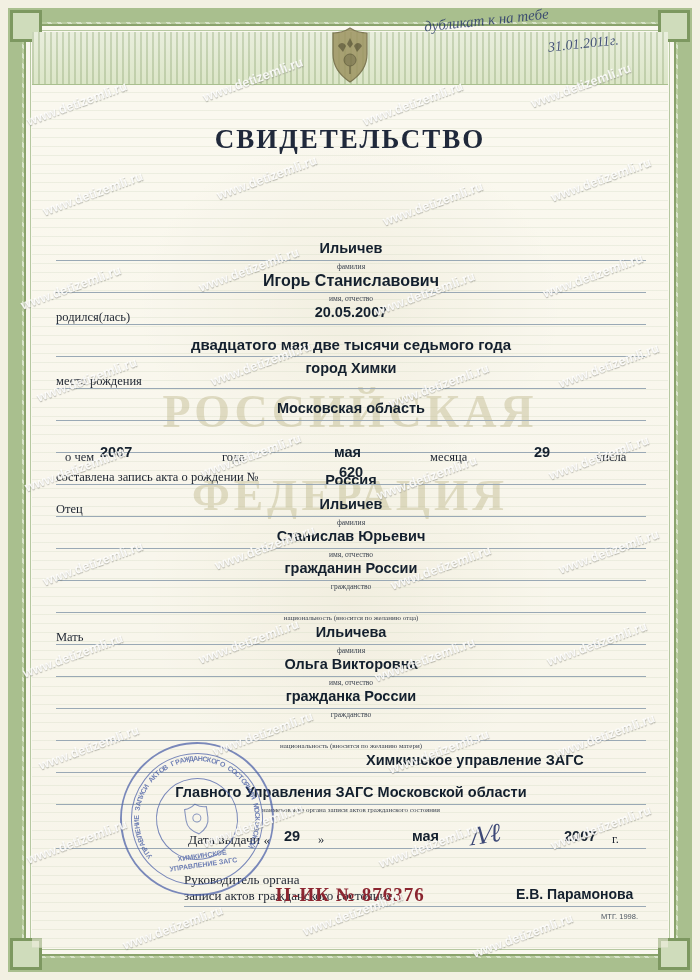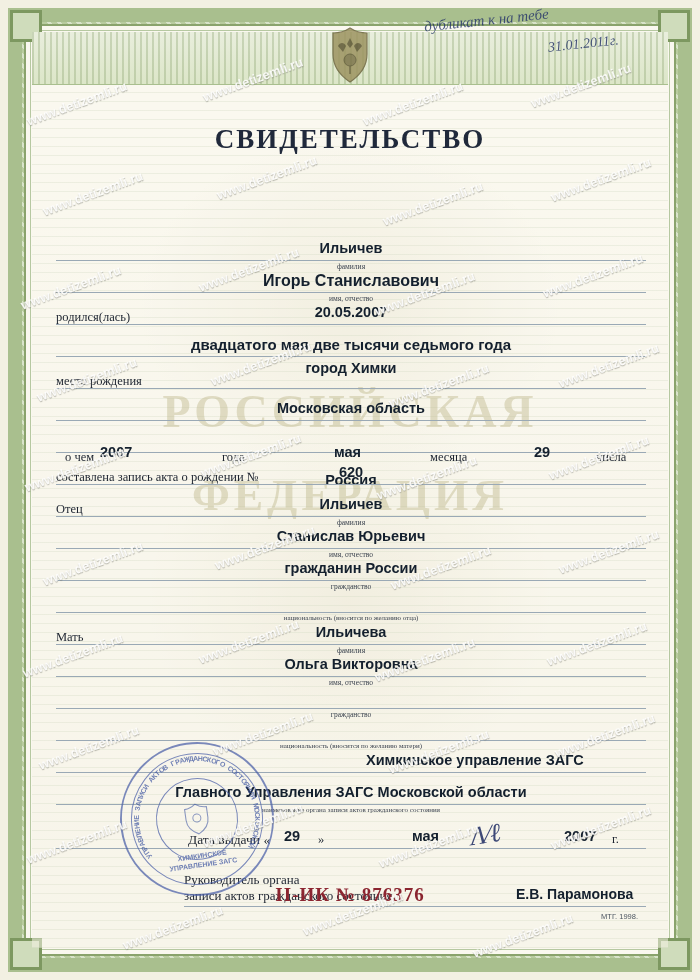--- a/index.html
+++ b/index.html
@@ -378,20 +378,21 @@
     <div class="rule" style="left:0; top:408px; width:590px;"></div>
     <div class="label" style="left:0; top:394px;">Мать</div>
     <div class="value center" style="top:388px;">Ильичева</div>
     <div class="hint" style="top:410px;">фамилия</div>
 
     <div class="rule" style="left:0; top:440px; width:590px;"></div>
     <div class="value center" style="top:420px;">Ольга Викторовна</div>
     <div class="hint" style="top:442px;">имя, отчество</div>
 
     <div class="rule" style="left:0; top:472px; width:590px;"></div>
+    <div class="value center" style="top:452px;">гражданка России</div>
     <div class="hint" style="top:474px;">гражданство</div>
 
     <div class="rule" style="left:0; top:504px; width:590px;"></div>
     <div class="hint small" style="top:506px;">национальность (вносится по желанию матери)</div>
 
     <div class="rule" style="left:0; top:536px; width:590px;"></div>
     <div class="value" style="left:310px; top:516px;">Химкинское управление ЗАГС</div>
 
     <div class="rule" style="left:0; top:568px; width:590px;"></div>
     <div class="value center" style="top:548px;">Главного Управления ЗАГС Московской области</div>

